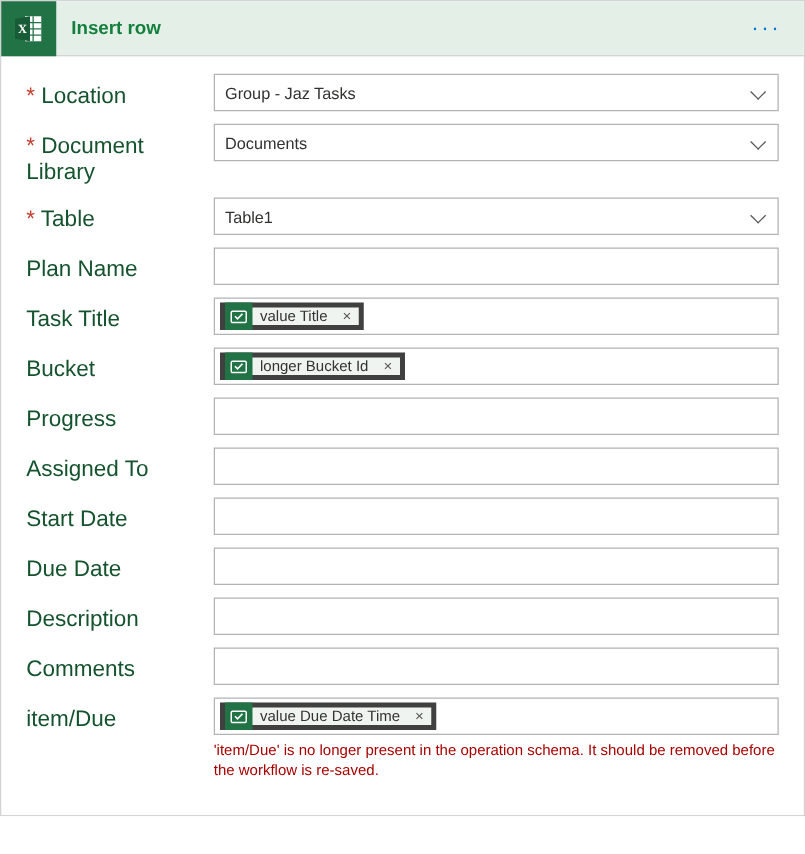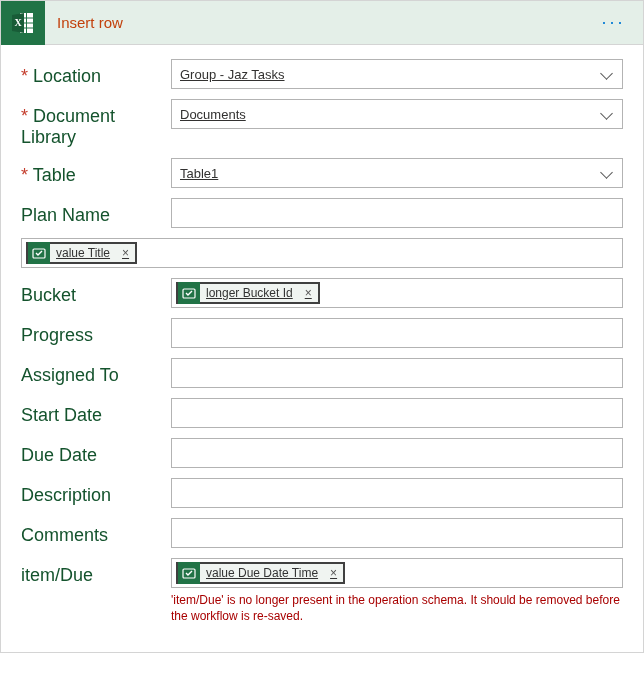--- a/index.html
+++ b/index.html
@@ -26,21 +26,22 @@
     height: 44px;
     background: #217346;
     display: flex;
     align-items: center;
     justify-content: center;
   }
   .header-title {
     flex: 1;
     padding-left: 12px;
     font-size: 15px;
-    color: #c2410c;
+    color: #15803d;
+    font-weight: bold;
   }
   .header-menu {
     color: #0078d4;
     font-size: 18px;
     letter-spacing: 2px;
     cursor: pointer;
     padding: 4px 6px;
   }
   .body {
     padding: 14px 20px 18px 20px;
@@ -68,21 +69,21 @@
     height: 30px;
     border: 1px solid #b3b3b3;
     background: #fff;
     display: flex;
     align-items: center;
     padding: 0 8px;
     font-size: 13px;
     color: #323130;
     position: relative;
   }
-  .control .value { flex: 1; text-decoration: underline; }
+  .control .value { flex: 1; }
   .chevron {
     width: 14px; height: 14px;
     position: relative;
   }
   .chevron::before {
     content: "";
     position: absolute;
     top: 2px; left: 2px;
     width: 8px; height: 8px;
     border-right: 1.5px solid #555;
@@ -98,25 +99,24 @@
     padding: 3px 4px;
     display: flex;
     flex-wrap: wrap;
     align-items: center;
     gap: 4px;
   }
   .token {
     display: inline-flex;
     align-items: center;
     background: #f0f4f1;
-    border: 2px solid #404040;
+    border: 4px solid #404040;
     height: 22px;
     font-size: 12px;
     color: #333;
-    text-decoration: underline;
   }
   .token-icon {
     width: 22px; height: 22px;
     background: #217346;
     display: flex;
     align-items: center;
     justify-content: center;
   }
   .token-label {
     padding: 0 6px 0 6px;
@@ -190,20 +190,21 @@
     </div>
 
     <div class="row">
       <div class="label-col">Plan Name</div>
       <div class="field-col">
           <div class="textbox"></div>
         </div>
     </div>
 
     <div class="row">
+      <div class="label-col">Task Title</div>
       <div class="field-col">
         <div class="textbox">
           <span class="token">
             <span class="token-icon">
               <svg width="14" height="14" viewBox="0 0 14 14">
                   <rect x="1" y="3" width="12" height="9" rx="1" fill="none" stroke="#fff" stroke-width="1.2"></rect>
                   <path d="M4 7 L6 9 L10 5" fill="none" stroke="#fff" stroke-width="1.4"></path>
                 </svg>
             </span>
             <span class="token-label">value Title</span>

